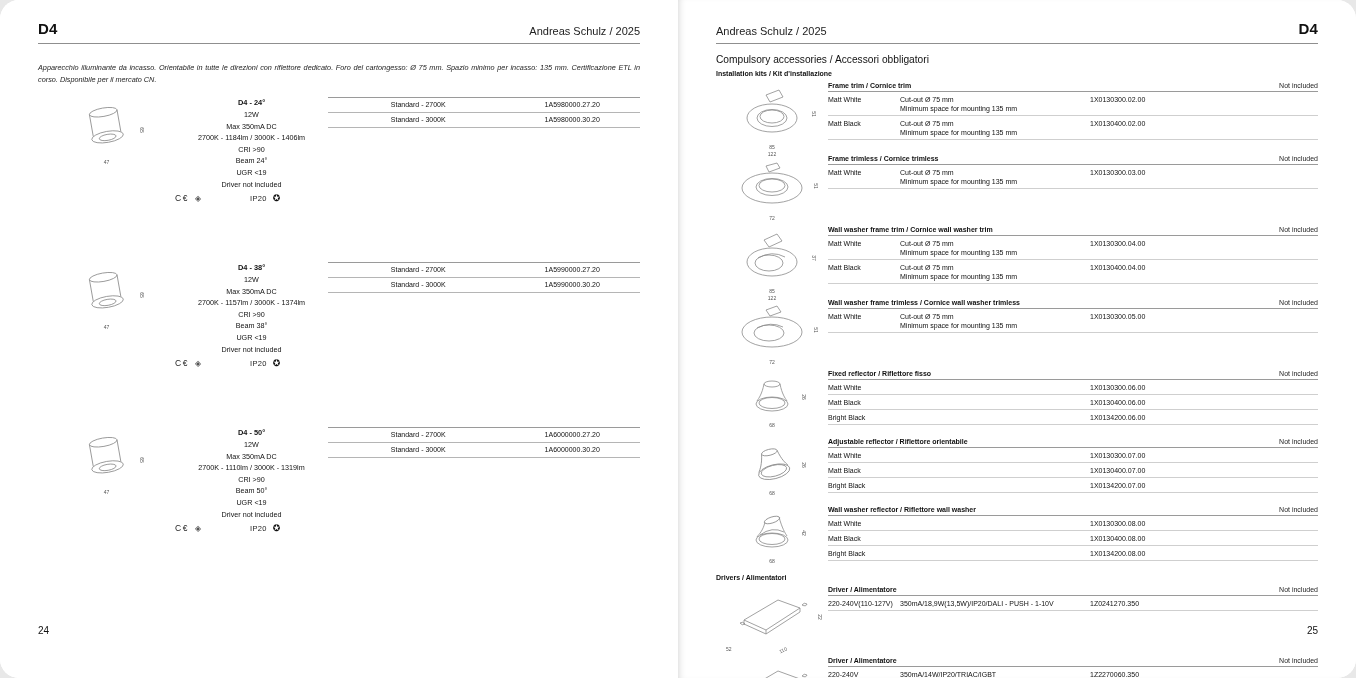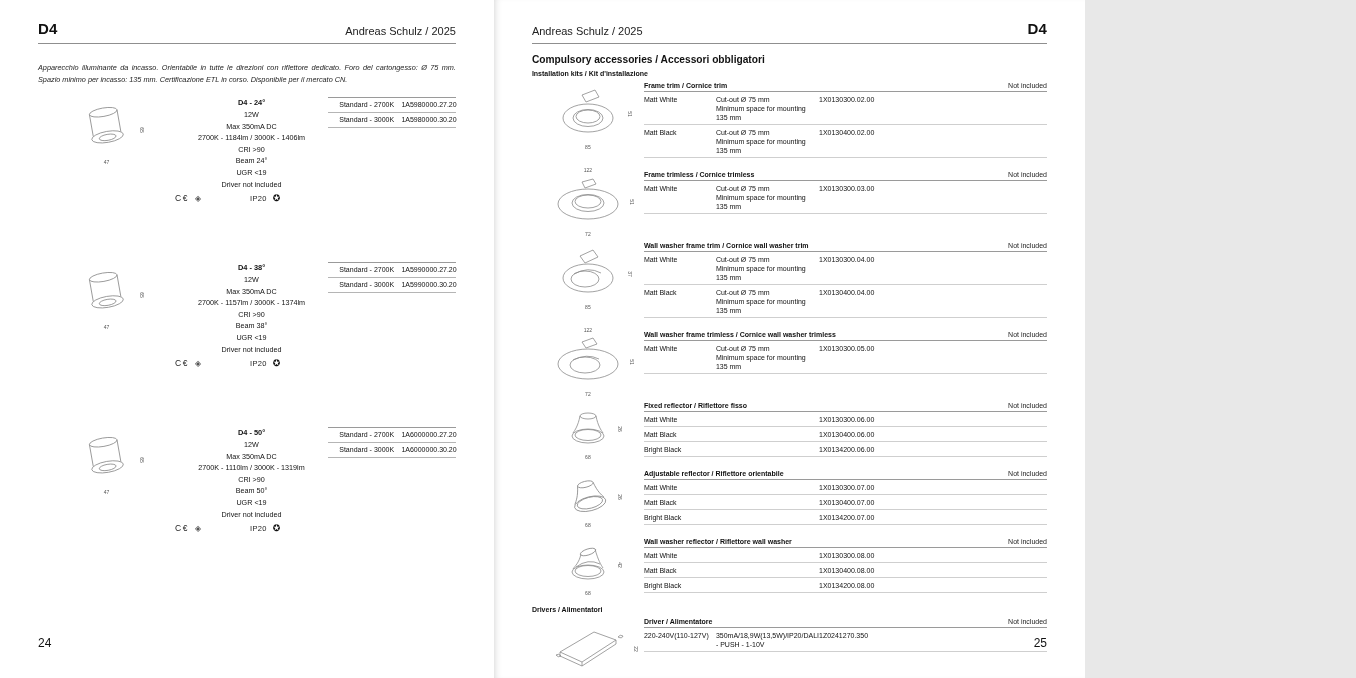--- a/index.html
+++ b/index.html
@@ -1,17 +1,17 @@
 <!DOCTYPE html>
 <html><head>
 <meta charset="utf-8">
 <style>
   * { margin:0; padding:0; box-sizing:border-box; }
   html,body { width:1356px; height:678px; background:#e8e8e8; font-family:"Liberation Sans", sans-serif; color:#111; }
-  .spread { width:1085px; height:678px; display:flex; background:#fff; overflow:hidden; }
+  .spread { width:1356px; height:678px; display:flex; background:#fff; overflow:hidden;border-radius:19px; }
   .page { width:678px; height:678px; position:relative; background:#fff; }
   .page-left  { padding:20px 38px 0 38px; }
   .page-right { padding:20px 38px 0 38px; }
   .page-right { box-shadow: inset 6px 0 8px -7px rgba(0,0,0,.25); }
 
   
   .hdr { display:flex; justify-content:space-between; align-items:flex-end; border-bottom:1px solid #8f8f8f; padding-bottom:6px; }
   .hdr-code { font-size:15px; font-weight:bold; letter-spacing:.2px; }
   .hdr-author { font-size:11px; color:#222; }
 
@@ -37,32 +37,32 @@
   .draw-box { position:relative; display:inline-block; }
   .draw-box svg g, .draw-box svg path, .draw-box svg ellipse, .draw-box svg line { stroke:#8a8a8a; fill:none; stroke-width:.8; }
   .dim { position:absolute; font-size:5px; color:#555; white-space:nowrap; }
   .dim-bottom { bottom:-8px; left:50%; transform:translateX(-50%); }
   .dim-top { top:-8px; left:50%; transform:translateX(-50%); }
   .dim-right { top:50%; right:-9px; transform:translateY(-50%) rotate(90deg); }
   .dim-left { bottom:-8px; left:-4px; }
   .dim-diag { bottom:-9px; left:58%; transform:rotate(-24deg); }
 
   
-  .section-title { font-size:10.2px; font-weight:bold; margin:10px 0 5px 0; }
+  .section-title { font-size:10.2px; font-weight:normal; margin:10px 0 5px 0; }
   .group-label { font-size:7px; font-weight:bold; margin:0 0 5px 0; }
   .acc { display:flex; margin-bottom:13px; }
   .acc-draw { flex:0 0 112px; display:flex; justify-content:center; align-items:flex-start; padding-top:4px; }
   .acc-table { flex:1 1 auto; font-size:7px; }
   .acc-title-row { display:flex; justify-content:space-between; border-bottom:1px solid #9a9a9a; padding-bottom:2px; }
   .acc-title { font-weight:bold; }
   .acc-ni { color:#1c1c1c; }
   .acc-row { display:grid; grid-template-columns:72px 1fr 228px; border-bottom:1px solid #cfcfcf; padding:2.5px 0; line-height:9px; }
   .acc-row .code { text-align:left; }
 
-  .page-num { position:absolute; bottom:28px; font-size:12px;text-align:right; }
+  .page-num { position:absolute; bottom:42px; font-size:10px;text-align:right; }
   .page-num-left { left:38px; }
   .page-num-right { right:38px; }
 </style>
 </head>
 <body>
 
 <div class="spread">
 
   <div class="page page-left">
     <div class="hdr">

